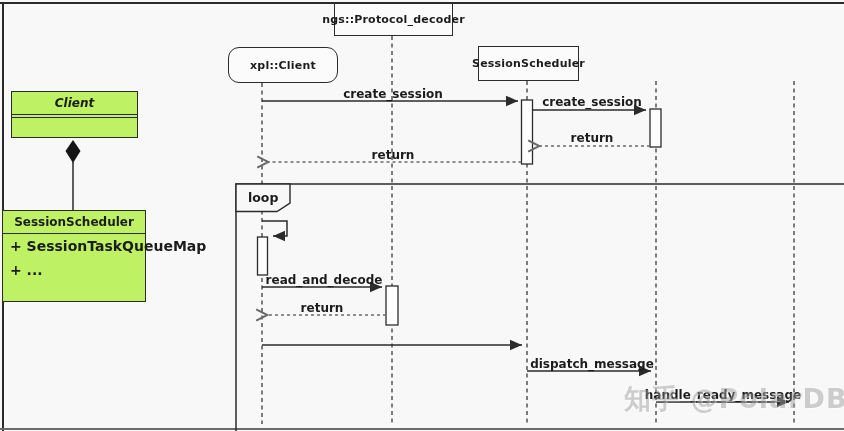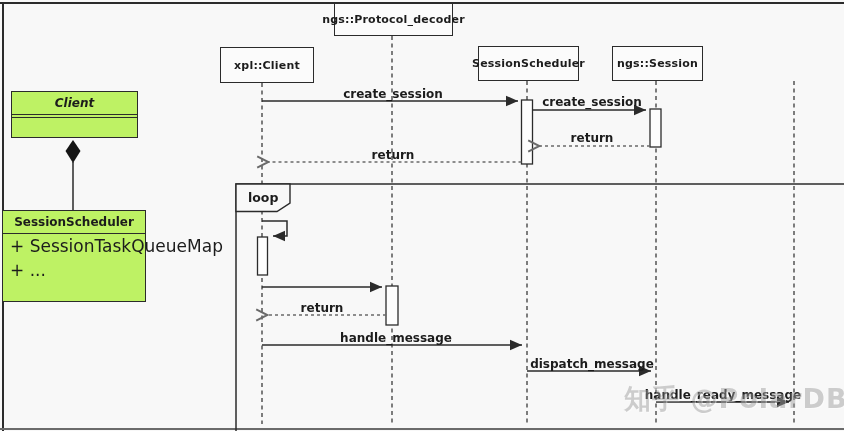--- a/index.html
+++ b/index.html
@@ -16,21 +16,21 @@
   .classbox{
     position:absolute;box-sizing:border-box;border:1.4px solid #2b2b2b;background:#bef264;
     font-size:12px;
   }
   .classbox .title{
     box-sizing:border-box;height:23px;display:flex;align-items:center;justify-content:center;
     border-bottom:1.3px solid #2b2b2b;font-weight:600;
   }
   .classbox .title.italic{font-style:italic;}
   .classbox .compartment{box-sizing:border-box;border-top:1.3px solid #2b2b2b;margin-top:2px;}
-  .attr{padding:6px 0 0 7px;font-size:17px;font-weight:400;line-height:13px;white-space:nowrap;}
+  .attr{padding:6px 0 0 7px;font-size:14px;font-weight:700;line-height:13px;white-space:nowrap;}
   .msg-label{
     position:absolute;font-size:12px;font-weight:600;line-height:14px;white-space:nowrap;
     transform:translateX(-50%);
   }
   .msg-label.left-align{transform:none;}
   .frag-label{
     position:absolute;font-size:12.5px;font-weight:600;
   }
   .watermark{
     position:absolute;font-size:27px;font-weight:700;letter-spacing:1px;white-space:nowrap;
@@ -91,47 +91,44 @@
     <g stroke="#6a6a6a" stroke-width="1.4" fill="none" stroke-dasharray="3,3">
       <line x1="650" y1="146" x2="538" y2="146" marker-end="url(#ao)"></line>
       <line x1="521.5" y1="162" x2="267" y2="162" marker-end="url(#ao)"></line>
       <line x1="386" y1="315" x2="266" y2="315" marker-end="url(#ao)"></line>
     </g>
   </svg>
 
   <div class="headbox" style="left:334px;top:3px;width:119px;height:33px;">
     <span>ngs::Protocol_decoder</span>
   </div>
-  <div class="headbox" style="left:220px;top:47px;width:94px;height:36px;">
+  <div class="headbox" style="left:228px;top:47px;width:110px;height:36px;border-radius:11px;">
     <span>xpl::Client</span>
   </div>
   <div class="headbox" style="left:478px;top:46px;width:101px;height:35px;">
     <span>SessionScheduler</span>
-  </div>
-  <div class="headbox" style="left:612px;top:46px;width:91px;height:35px;">
-    <span>ngs::Session</span>
   </div>
 
   <div class="classbox" style="left:11px;top:91px;width:127px;height:47px;">
     <div class="title italic">Client</div>
     <div class="compartment" style="height:17px;"></div>
   </div>
 
   <div class="classbox" style="left:2px;top:210px;width:144px;height:92px;">
     <div class="title">SessionScheduler</div>
     <div class="attr">+ SessionTaskQueueMap</div>
     <div class="attr" style="padding-top:11px;">+ ...</div>
   </div>
 
   <div class="frag-label" style="left:248px;top:190px;">loop</div>
 
   <div class="msg-label" style="left:393px;top:87px;">create_session</div>
   <div class="msg-label" style="left:592px;top:95px;">create_session</div>
   <div class="msg-label" style="left:592px;top:131px;">return</div>
   <div class="msg-label" style="left:393px;top:148px;">return</div>
+  <div class="msg-label" style="left:324px;top:273px;">read_and_decode</div>
   <div class="msg-label" style="left:322px;top:301px;">return</div>
-  <div class="msg-label" style="left:396px;top:331px;">handle_message</div>
   <div class="msg-label" style="left:592px;top:357px;">dispatch_message</div>
   <div class="msg-label" style="left:723px;top:388px;">handle_ready_message</div>
 
   <div class="watermark" style="left:624px;top:381px;">知乎 @PolarDB-X</div>
 
 </div>
 
 </body></html>

